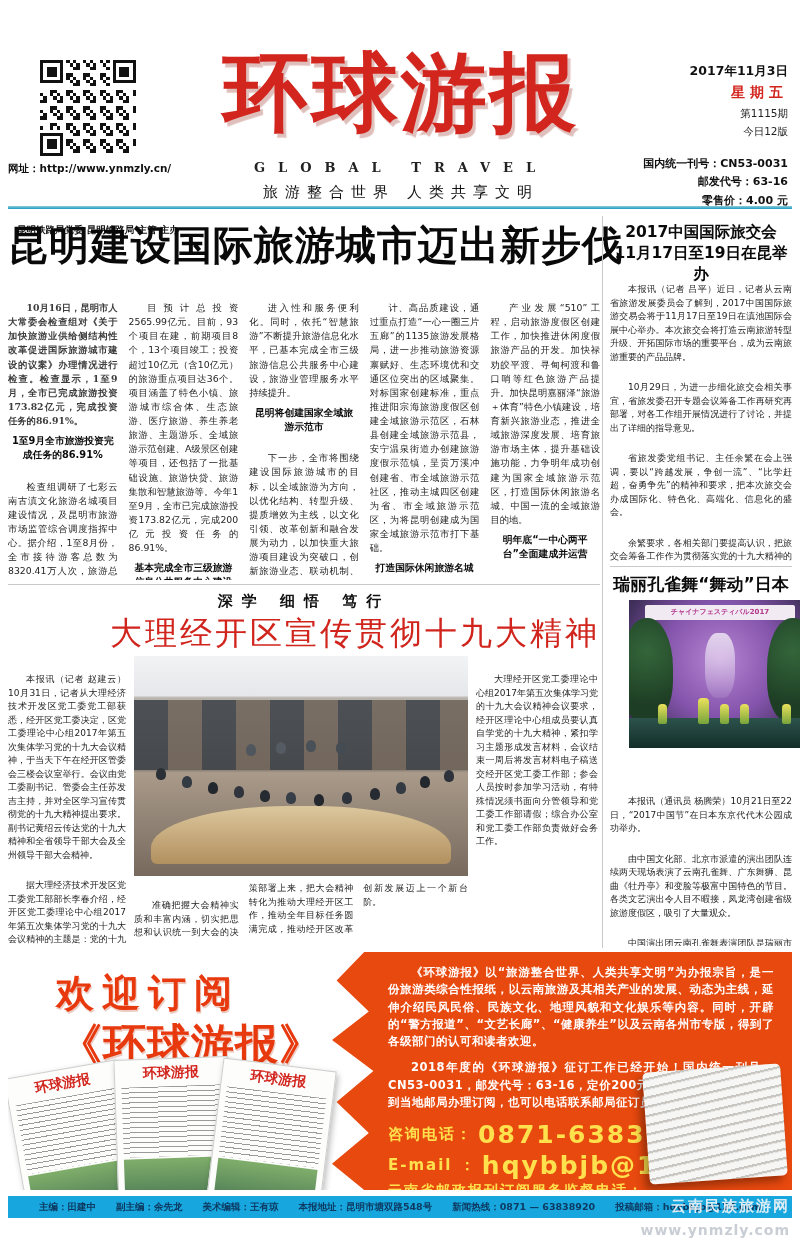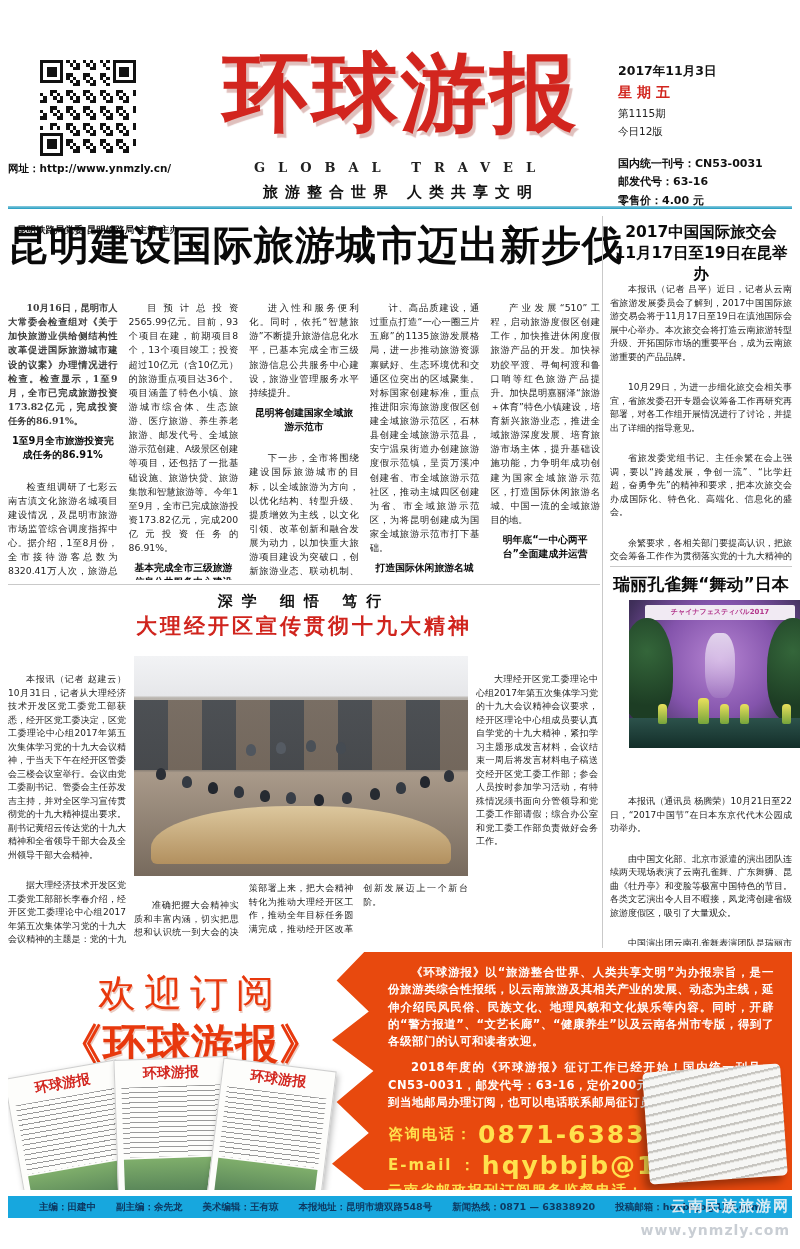--- a/index.html
+++ b/index.html
@@ -10,22 +10,22 @@
   
   .qr-wrap{left:40px;top:60px;width:96px;height:96px;background:#fff;}
   .site-url{left:8px;top:162px;width:170px;text-align:left;font-size:10.5px;font-weight:bold;color:#111;}
   .organizer{left:8px;top:180px;width:180px;text-align:center;font-size:9.5px;font-weight:bold;color:#111;margin-top:44px;}
   .mast-title{left:183px;top:44px;width:436px;text-align:center;font-size:86px;line-height:1.12;
               font-weight:900;color:#d2251e;letter-spacing:3px;font-family:"DejaVu Serif","Liberation Serif",serif;
               text-shadow:3px 4px 1px rgba(140,25,15,.28);white-space:nowrap;}
   .mast-en{left:183px;top:160px;width:436px;text-align:center;font-size:13px;letter-spacing:13px;
            color:#222;font-weight:600;font-family:"DejaVu Serif",serif;}
   .mast-slogan{left:183px;top:183px;width:436px;text-align:center;font-size:15px;letter-spacing:7px;
-           color:#111;font-weight:bold;font-family:"DejaVu Serif",serif;}
-  .issue-info{right:12px;top:60px;width:170px;line-height:1.7;}
+           color:#111;font-weight:normal;font-family:"DejaVu Serif",serif;}
+  .issue-info{right:12px;top:60px;width:170px;text-align:right;line-height:1.7;}
   .ii-date{font-size:12.5px;font-weight:bold;color:#111;}
   .ii-week{font-size:14px;font-weight:900;color:#d2251e;letter-spacing:5px;}
   .ii-small{font-size:10.5px;color:#222;}
   .ii-gap{height:14px;}
   .ii-b{font-size:11px;font-weight:bold;color:#111;}
   .head-rule{left:8px;top:206px;width:784px;height:3px;background:linear-gradient(#8fcbdd,#1e9cc2);}
 
   
   .lead-head{left:8px;top:218px;width:592px;text-align:center;font-size:40px;font-weight:900;
              color:#090909;letter-spacing:1px;white-space:nowrap;}
@@ -57,21 +57,21 @@
   .falls{position:absolute;left:42%;top:22%;width:16%;height:44%;border-radius:40%;
      background:linear-gradient(rgba(255,255,255,.7),rgba(255,255,255,.1));}
   .stage-floor{position:absolute;left:0;right:0;bottom:0;height:30px;background:linear-gradient(#2c524b,#132e29);}
   .dancer{position:absolute;bottom:24px;width:9px;height:20px;border-radius:4px 4px 2px 2px;
      background:linear-gradient(#eae15c,#76a43b);}
   .d1{left:16%;} .d2{left:38%;height:26px;width:11px;} .d3{left:50%;} .d4{left:61%;} .d5{left:84%;}
 
   
   .sa-kicker{left:8px;top:592px;width:592px;text-align:center;font-size:15px;font-weight:bold;
              letter-spacing:9px;color:#111;}
-  .sa-head{left:8px;top:612px;width:592px;text-align:center;font-size:21px;font-weight:700;
+  .sa-head{left:8px;top:612px;width:592px;text-align:right;font-size:32px;font-weight:400;
            color:#d0241d;letter-spacing:3px;white-space:nowrap;}
   .sa-col1{left:8px;top:656px;width:118px;height:290px;overflow:hidden;}
   .sa-colR{left:476px;top:656px;width:122px;height:290px;overflow:hidden;}
   .sa-col1 .para,.sa-colR .para,.sa-under p{font-size:9px;line-height:1.5;}
   .sa-under{left:134px;top:882px;width:334px;height:64px;overflow:hidden;column-count:3;column-gap:10px;}
 
   
   .conf-photo{left:134px;top:656px;width:334px;height:220px;overflow:hidden;
       background:linear-gradient(180deg,#f2f3f5 0%,#e6e7ea 18%,#b9b4ae 19%,#8d8378 52%,#a99a8a 53%,#776a5d 100%);}
   .conf-wall{position:absolute;top:20%;left:0;right:0;height:32%;
@@ -89,21 +89,21 @@
   .ad-orange{position:absolute;left:324px;top:0;right:0;bottom:0;background:#e8490e;
      clip-path:polygon(7% 0,100% 0,100% 100%,7% 100%,0 89%,8% 76%,1% 63%,9% 50%,0 37%,8% 25%,1% 12%);}
   .ad-orange-inner{position:absolute;left:56px;top:12px;right:18px;bottom:0;}
   .ad-para{margin:0 0 9px;font-size:11.5px;line-height:1.5;text-align:justify;color:#fff;
      font-weight:bold;letter-spacing:.5px;text-indent:2em;}
   .contact{margin-top:2px;color:#ffe14d;}
   .c-line{margin:2px 0;white-space:nowrap;}
   .c-label{font-size:15px;font-weight:bold;letter-spacing:2px;vertical-align:middle;}
   .c-big{font-size:25px;font-weight:900;letter-spacing:2px;vertical-align:middle;}
   .c-mid{font-size:14px;font-weight:bold;letter-spacing:2px;}
-  .invite1{position:absolute;left:42px;top:16px;width:280px;text-align:center;font-size:38px;font-weight:400;
+  .invite1{position:absolute;left:48px;top:16px;width:280px;text-align:left;font-size:38px;font-weight:700;
      color:#e8380d;letter-spacing:8px;text-shadow:1px 2px 0 rgba(180,50,10,.25);}
   .invite2{position:absolute;left:18px;top:64px;width:330px;text-align:center;font-size:43px;font-weight:900;
      color:#e8380d;letter-spacing:1px;text-shadow:1px 2px 0 rgba(180,50,10,.25);white-space:nowrap;}
   .thumb{position:absolute;width:112px;height:148px;background:#fdfdfb;border:1px solid #cfcfcf;
      box-shadow:2px 3px 6px rgba(0,0,0,.28);overflow:hidden;}
   .th1{left:8px;top:116px;transform:rotate(-10deg);}
   .th2{left:108px;top:106px;transform:rotate(-2deg);}
   .th3{left:206px;top:112px;transform:rotate(7deg);}
   .thumb-head{color:#d2251e;font-weight:900;font-size:14px;text-align:center;margin-top:5px;
      font-family:"DejaVu Serif",serif;}
@@ -364,21 +364,21 @@
   <div class="abs head-rule"></div>
 
   <div class="abs lead-head">昆明建设国际旅游城市迈出新步伐</div>
   <div class="abs lead-cols">
     <div class="col">
         <p class="para intro">10月16日，昆明市人大常委会检查组对《关于加快旅游业供给侧结构性改革促进国际旅游城市建设的议案》办理情况进行检查。检查显示，1至9月，全市已完成旅游投资173.82亿元，完成投资任务的86.91%。</p>
         <div class="col-subhead">1至9月全市旅游投资完成任务的86.91%</div>
         <p class="para">检查组调研了七彩云南古滇文化旅游名城项目建设情况，及昆明市旅游市场监管综合调度指挥中心。据介绍，1至8月份，全市接待游客总数为8320.41万人次，旅游总收入992.21亿元，分别同比增长36.16%、31.03%。当前，全市直接旅游从业人员已突破20万人。全市深化旅游业供给侧结构性改革，加快升级旅游产品体系，石林、世博园、民族村等景区改造提升加快推进，项</p>
       </div>
     <div class="col">
-        <p class="para">目预计总投资2565.99亿元。目前，93个项目在建，前期项目8个，13个项目竣工；投资超过10亿元（含10亿元）的旅游重点项目达36个。项目涵盖了特色小镇、旅游城市综合体、生态旅游、医疗旅游、养生养老旅游、邮发代号、全域旅游示范创建、A级景区创建等项目，还包括了一批基础设施、旅游快贷、旅游集散和智慧旅游等。今年1至9月，全市已完成旅游投资173.82亿元，完成200亿元投资任务的86.91%。</p>
+        <p class="para">目预计总投资2565.99亿元。目前，93个项目在建，前期项目8个，13个项目竣工；投资超过10亿元（含10亿元）的旅游重点项目达36个。项目涵盖了特色小镇、旅游城市综合体、生态旅游、医疗旅游、养生养老旅游、主题游乐、全域旅游示范创建、A级景区创建等项目，还包括了一批基础设施、旅游快贷、旅游集散和智慧旅游等。今年1至9月，全市已完成旅游投资173.82亿元，完成200亿元投资任务的86.91%。</p>
         <div class="col-subhead">基本完成全市三级旅游信息公共服务中心建设</div>
         <p class="para">昆明市不断完善旅游服务设施，已基本形成功能完善、结构合理的旅游接待服务体系，接待服务水平进一步提升。以昆明为中心辐射联通国内外的旅游交通网不断延伸，以城市交通为重点的基础设施建设力度不断加大，昆明长水国际机场吞吐量逐步提高，综合实力持续增强。轨道交通网络不断建设和72小时过境免签政策的实施，以及旅游标识和游客休息站（点）等旅游公共服务设施的不断完善，明显提升昆明市旅游的可</p>
       </div>
     <div class="col">
         <p class="para">进入性和服务便利化。同时，依托“智慧旅游”不断提升旅游信息化水平，已基本完成全市三级旅游信息公共服务中心建设，旅游业管理服务水平持续提升。</p>
         <div class="col-subhead">昆明将创建国家全域旅游示范市</div>
         <p class="para">下一步，全市将围绕建设国际旅游城市的目标，以全域旅游为方向，以优化结构、转型升级、提质增效为主线，以文化引领、改革创新和融合发展为动力，以加快重大旅游项目建设为突破口，创新旅游业态、联动机制、营销模式，完善旅游基础设施，深化旅游对外开放，健全旅游公共服务体系，规范旅游市场秩序，提升旅游服务水平、旅游业整体品质和旅游产业综合效益。将加强市场综合治理，加大对“不合理低价游”、变相安排购物等违法违规行为的查处力度，形成对各类违法违规行为的高压态势，建立健全旅游经营企业和从业人员“黑名单”制度，严格实行“一店一票”，杜绝“偷税漏税”现象，有效斩断灰色利益链条。将推动全域旅游发展，突出规划引领带动，高水平规划、高标准设</p>
       </div>
     <div class="col">
         <p class="para">计、高品质建设，通过重点打造“一心一圈三片五廊”的1135旅游发展格局，进一步推动旅游资源禀赋好、生态环境优和交通区位突出的区域聚集。对标国家创建标准，重点推进阳宗海旅游度假区创建全域旅游示范区，石林县创建全域旅游示范县，安宁温泉街道办创建旅游度假示范镇，呈贡万溪冲创建省、市全域旅游示范社区，推动主城四区创建为省、市全域旅游示范区，为将昆明创建成为国家全域旅游示范市打下基础。</p>

